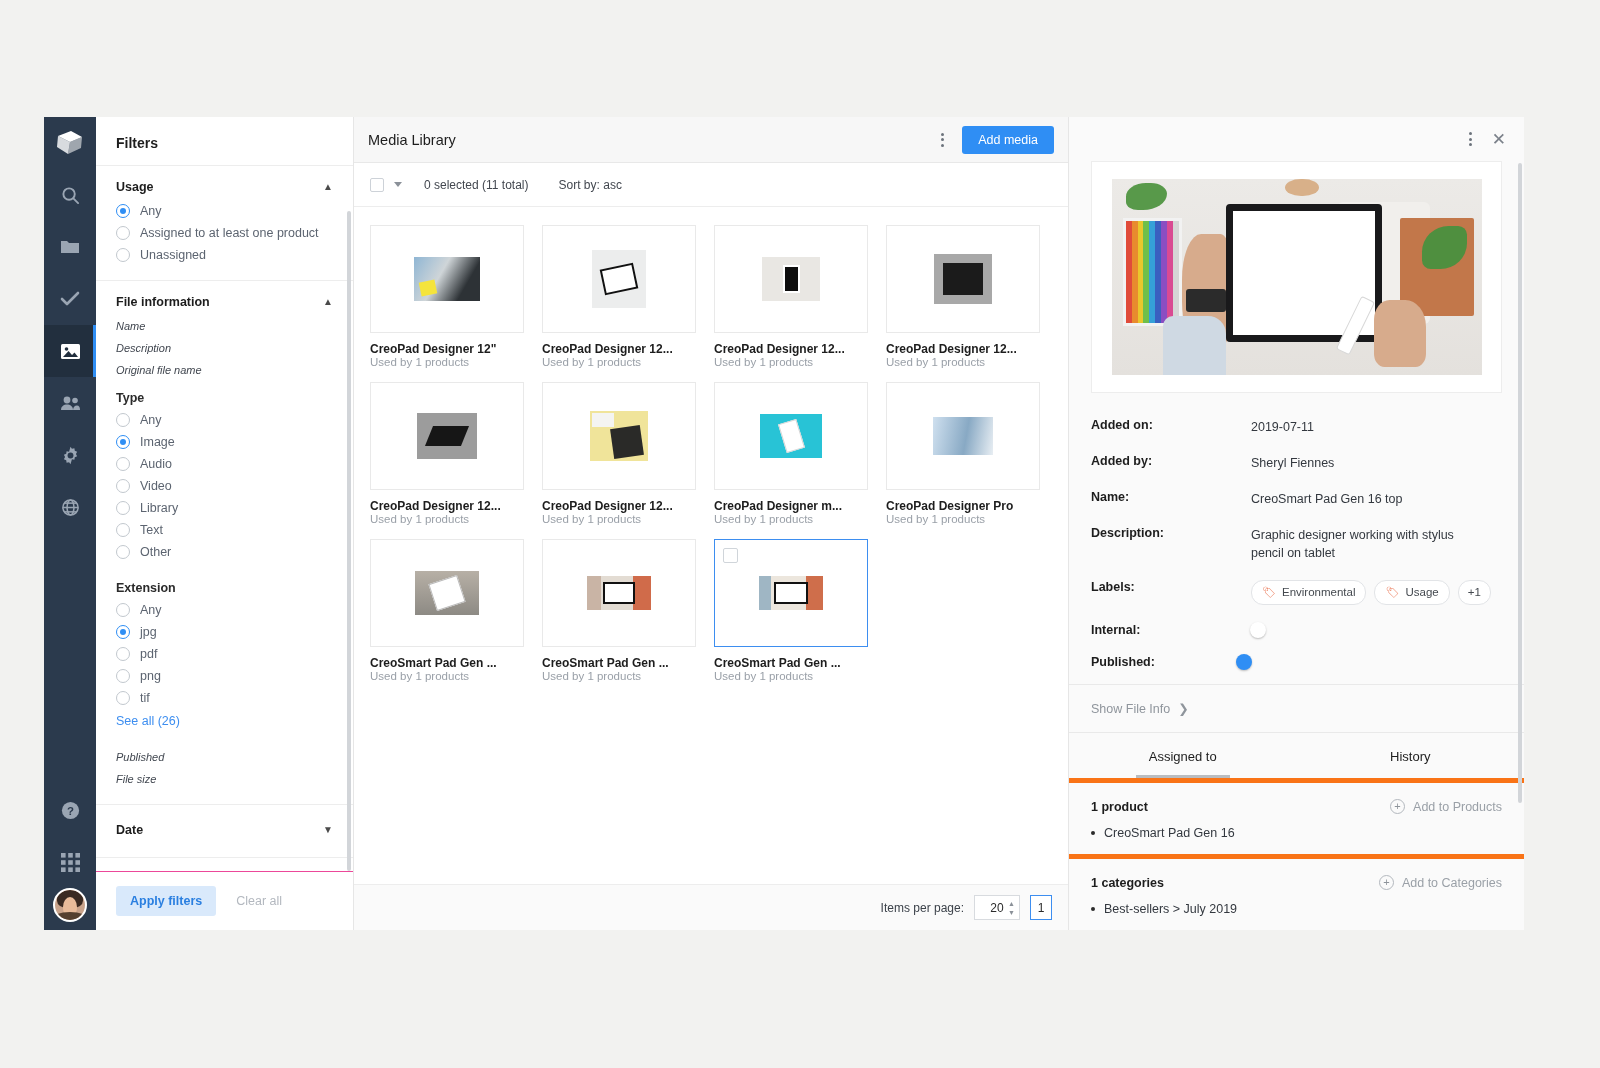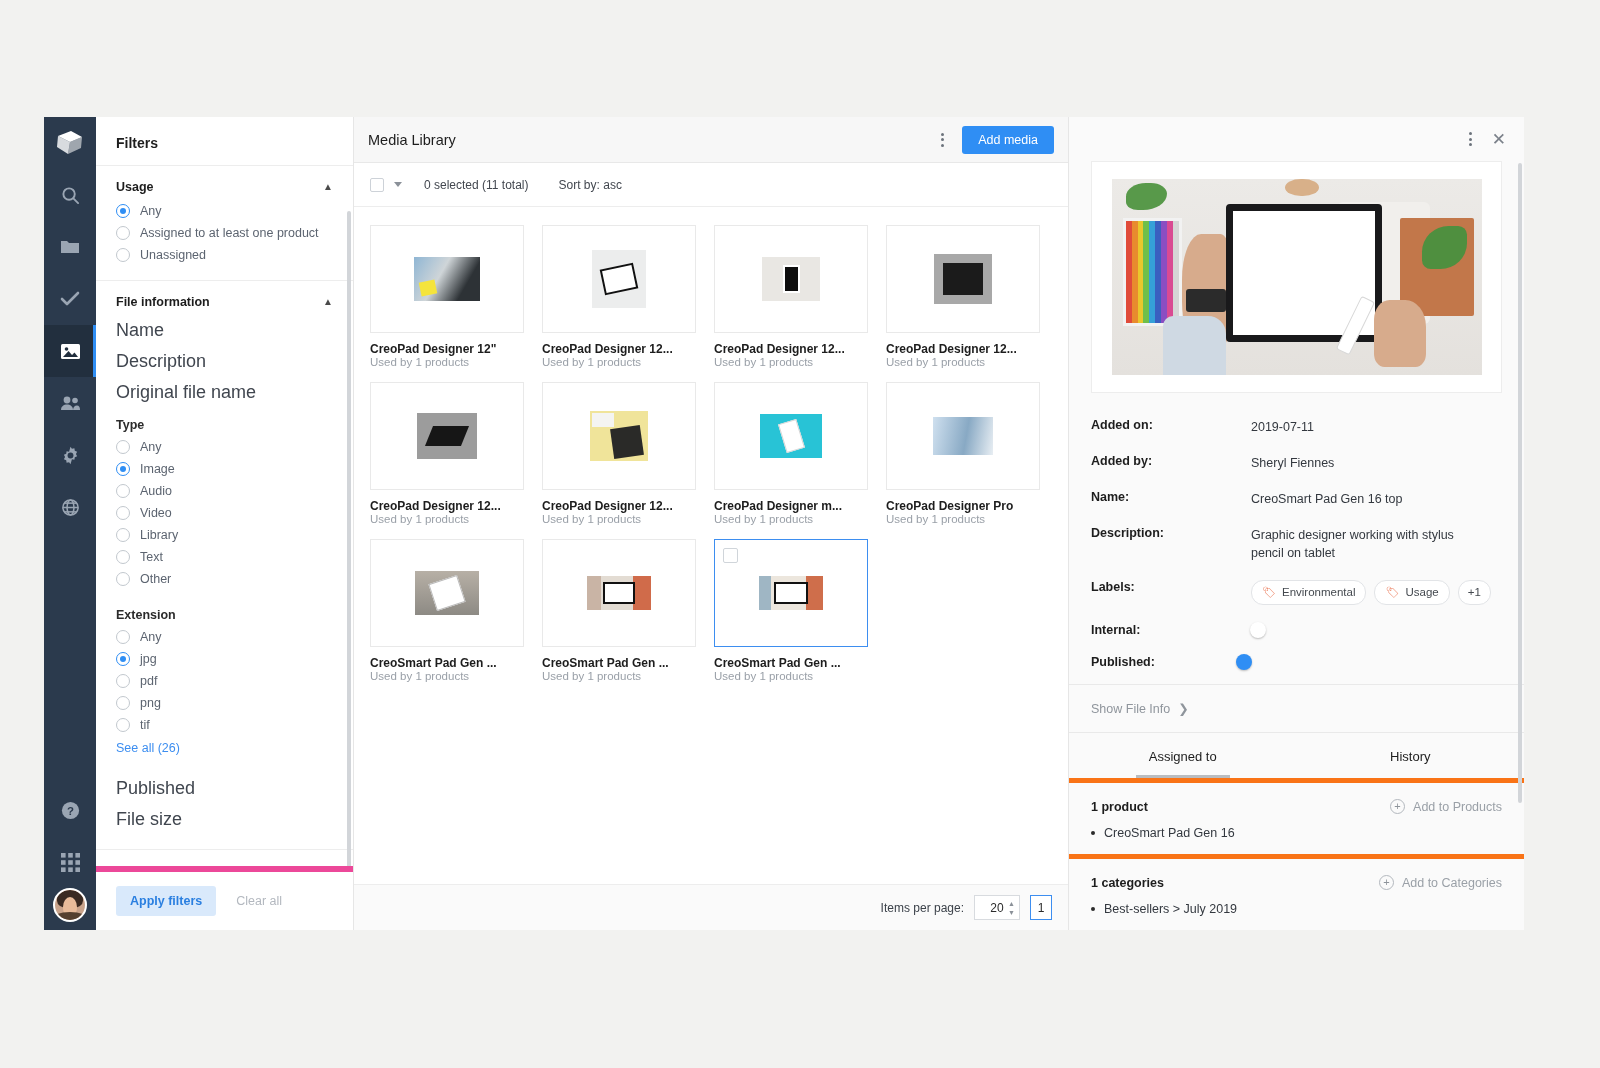--- a/index.html
+++ b/index.html
@@ -114,29 +114,30 @@
     content: ""; position: absolute;
     left: 3px; top: 3px; width: 6px; height: 6px;
     border-radius: 50%; background: #2f8ef4;
   }
   .radio-label { font-size: 12.5px; color: #5c6470; }
   .f-sub {
     font-size: 12.5px; font-weight: bold; color: #2b2b2b;
     margin: 10px 0 4px 0;
   }
   .f-plain {
-    font-size: 18px; color: #40464f;
+    font-size: 11px; color: #40464f;
     padding: 5px 0;
+    font-style: italic;
   }
   .see-all {
     font-size: 12.5px; color: #3d8ef0;
     padding: 5px 0 2px 0; cursor: pointer;
   }
   .filters-footer {
-    border-top: 6px solid #ec4899;
+    border-top: 1px solid #ec4899;
     padding: 14px 20px;
     display: flex; align-items: center; gap: 14px;
     background: #fff;
   }
   .btn-apply {
     background: #d9e9fb; color: #2a7fe0;
     border: none; border-radius: 3px;
     padding: 8px 14px; font-size: 12.5px; font-weight: bold;
     cursor: pointer; font-family: inherit;
   }

